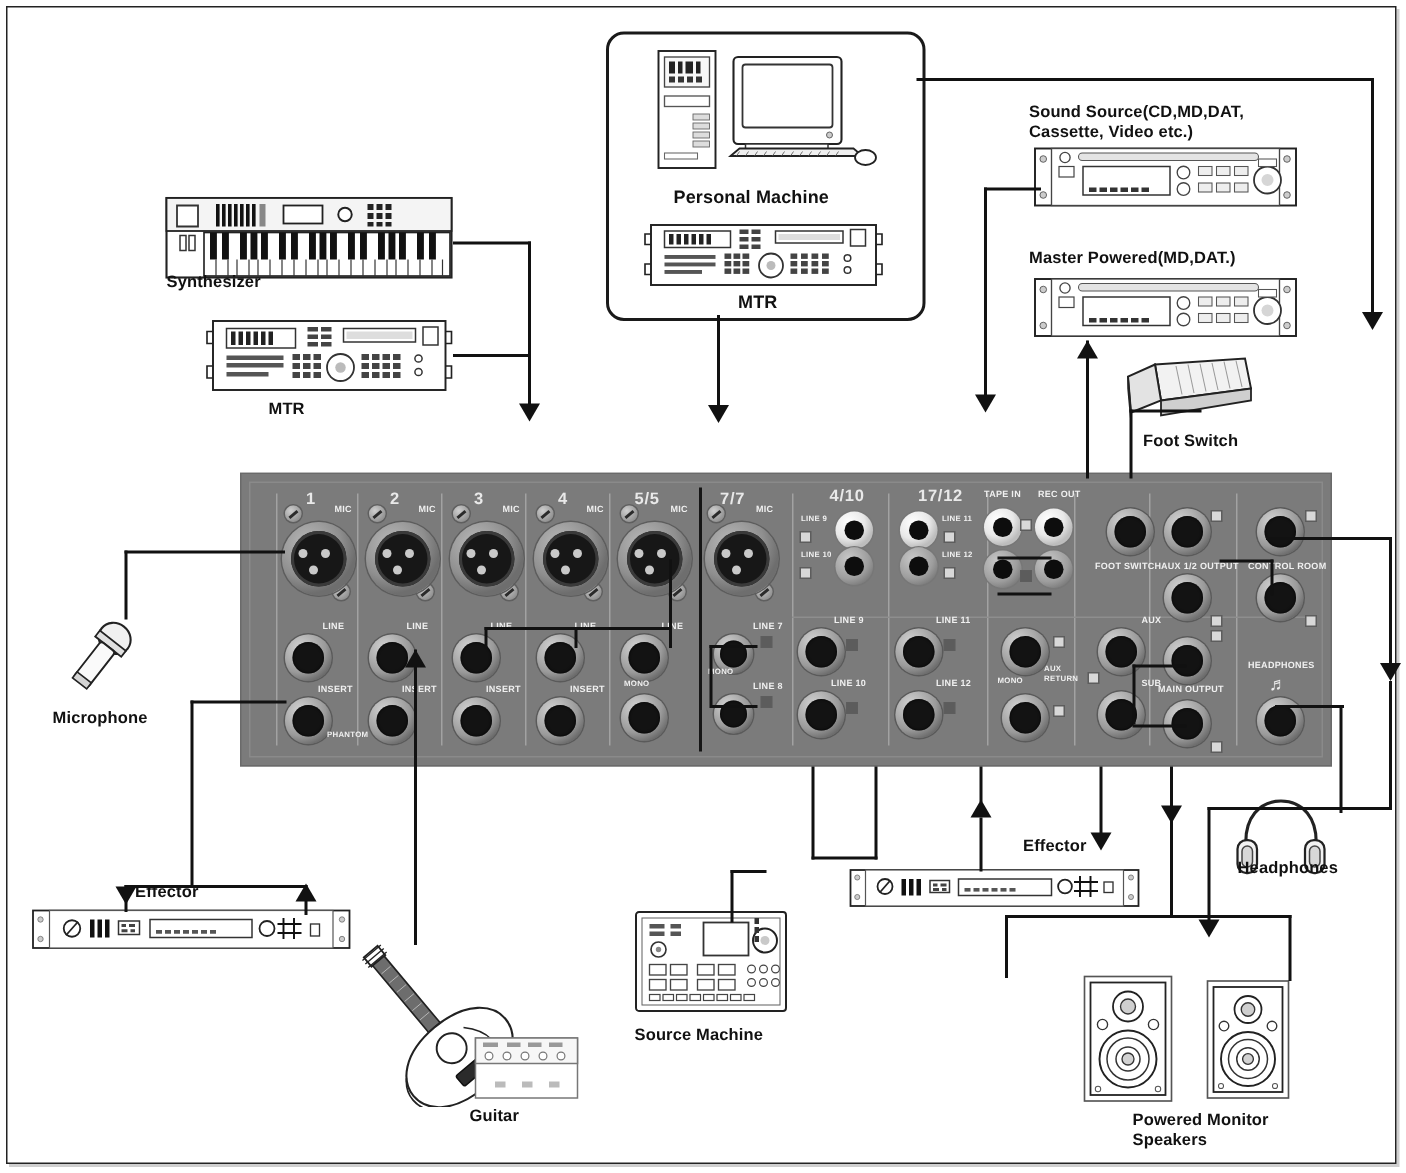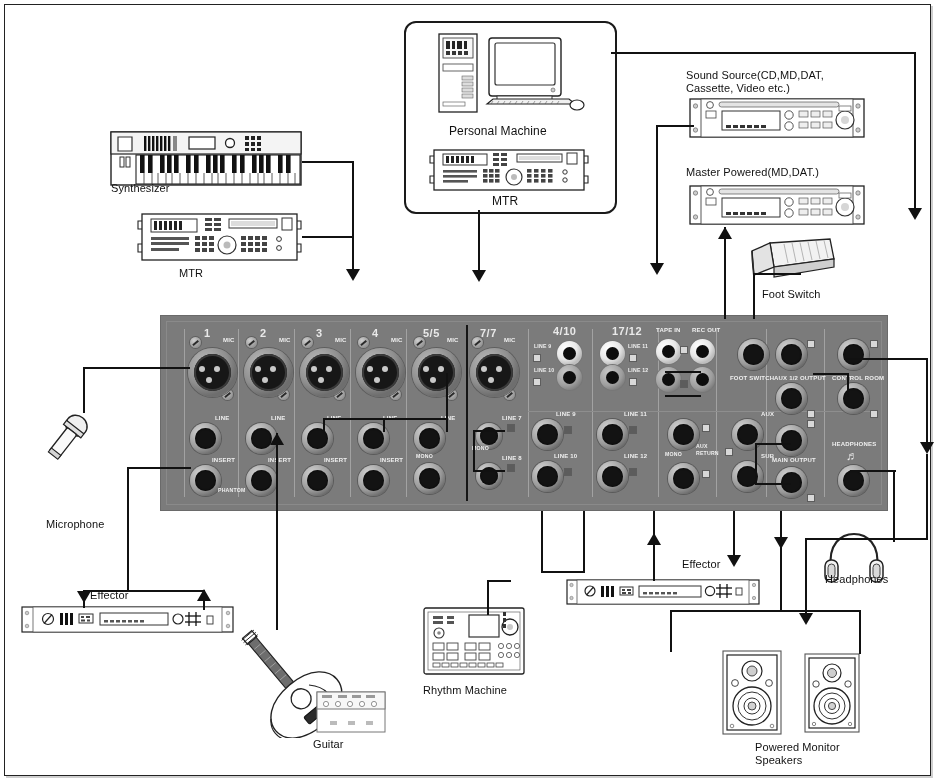--- a/index.html
+++ b/index.html
@@ -10,21 +10,21 @@
     overflow:hidden;
   }
   
   #frame{
     position:absolute;left:4px;top:4px;width:925px;height:770px;
     border:1px solid #222;box-shadow:2px 2px 0 #cfcfcf;
     background:#fff;
   }
   .lbl{
     position:absolute;font-size:11px;color:#111;line-height:1.18;
-    white-space:pre-line;letter-spacing:.1px;
+    white-space:pre-line;letter-spacing:.1px;font-weight:bold;
   }
   
   .wH{position:absolute;height:2px;background:#111;}
   .wV{position:absolute;width:2px;background:#111;}
   .arrD,.arrU,.arrL,.arrR{position:absolute;width:0;height:0;}
   .arrD{border-left:7px solid transparent;border-right:7px solid transparent;border-top:12px solid #111;}
   .arrU{border-left:7px solid transparent;border-right:7px solid transparent;border-bottom:12px solid #111;}
 
   
   #pcgroup{
@@ -458,21 +458,21 @@
   <div class="dev" style="left:30px;top:403px;">
     <svg width="62" height="62" viewBox="0 0 62 62">
       <g transform="rotate(38 31 31)">
         <ellipse cx="31" cy="14" rx="11" ry="10" fill="#f0f0f0" stroke="#222" stroke-width="1.4"></ellipse>
         <path d="M20 16 h22 v5 h-22 z" fill="#e0e0e0" stroke="#222" stroke-width="1.2"></path>
         <rect x="25" y="21" width="12" height="30" rx="2" fill="#fafafa" stroke="#222" stroke-width="1.3"></rect>
         <rect x="25" y="47" width="12" height="5" fill="#d4d4d4" stroke="#222" stroke-width="1.1"></rect>
       </g>
     </svg>
   </div>
-  <div class="lbl" style="left:41px;top:468px;margin-top:45px;">Microphone</div>
+  <div class="lbl" style="left:30px;top:468px;">Microphone</div>
 
   <div class="lbl" style="left:85px;top:584px;">Effector</div>
   <div class="dev" style="left:16px;top:601px;">
     <svg width="213" height="27" viewBox="0 0 213 27">
       <rect x="1" y="1" width="211" height="25" fill="#fff" stroke="#222" stroke-width="1.2"></rect>
       <rect x="12" y="1" width="189" height="25" fill="#fff" stroke="#555" stroke-width="0.8"></rect>
       <circle cx="6" cy="7" r="1.8" fill="#ccc" stroke="#666" stroke-width="0.5"></circle>
       <circle cx="6" cy="20" r="1.8" fill="#ccc" stroke="#666" stroke-width="0.5"></circle>
       <circle cx="207" cy="7" r="1.8" fill="#ccc" stroke="#666" stroke-width="0.5"></circle>
       <circle cx="207" cy="20" r="1.8" fill="#ccc" stroke="#666" stroke-width="0.5"></circle>
@@ -606,21 +606,21 @@
             <rect x="19" y="56" width="7" height="4"></rect>
             <rect x="28" y="56" width="7" height="4"></rect>
         <rect x="37" y="56" width="7" height="4"></rect>
             <rect x="46" y="56" width="7" height="4"></rect>
             <rect x="55" y="56" width="7" height="4"></rect>
         <rect x="64" y="56" width="7" height="4"></rect>
             <rect x="73" y="56" width="7" height="4"></rect>
           </g>
     </svg>
   </div>
-  <div class="lbl" style="left:418px;top:679px;">Rhythm Machine</div>
+  <div class="lbl" style="left:418px;top:679px;">Source Machine</div>
 
   <div class="lbl" style="left:677px;top:553px;">Effector</div>
   <div class="dev" style="left:561px;top:574px;">
     <svg width="194" height="26" viewBox="0 0 194 26">
       <rect x="1" y="1" width="192" height="24" fill="#fff" stroke="#222" stroke-width="1.2"></rect>
       <rect x="11" y="1" width="172" height="24" fill="#fff" stroke="#555" stroke-width="0.8"></rect>
       <circle cx="5.5" cy="6" r="1.7" fill="#ccc" stroke="#666" stroke-width="0.5"></circle>
       <circle cx="5.5" cy="19" r="1.7" fill="#ccc" stroke="#666" stroke-width="0.5"></circle>
       <circle cx="188" cy="6" r="1.7" fill="#ccc" stroke="#666" stroke-width="0.5"></circle>
       <circle cx="188" cy="19" r="1.7" fill="#ccc" stroke="#666" stroke-width="0.5"></circle>

